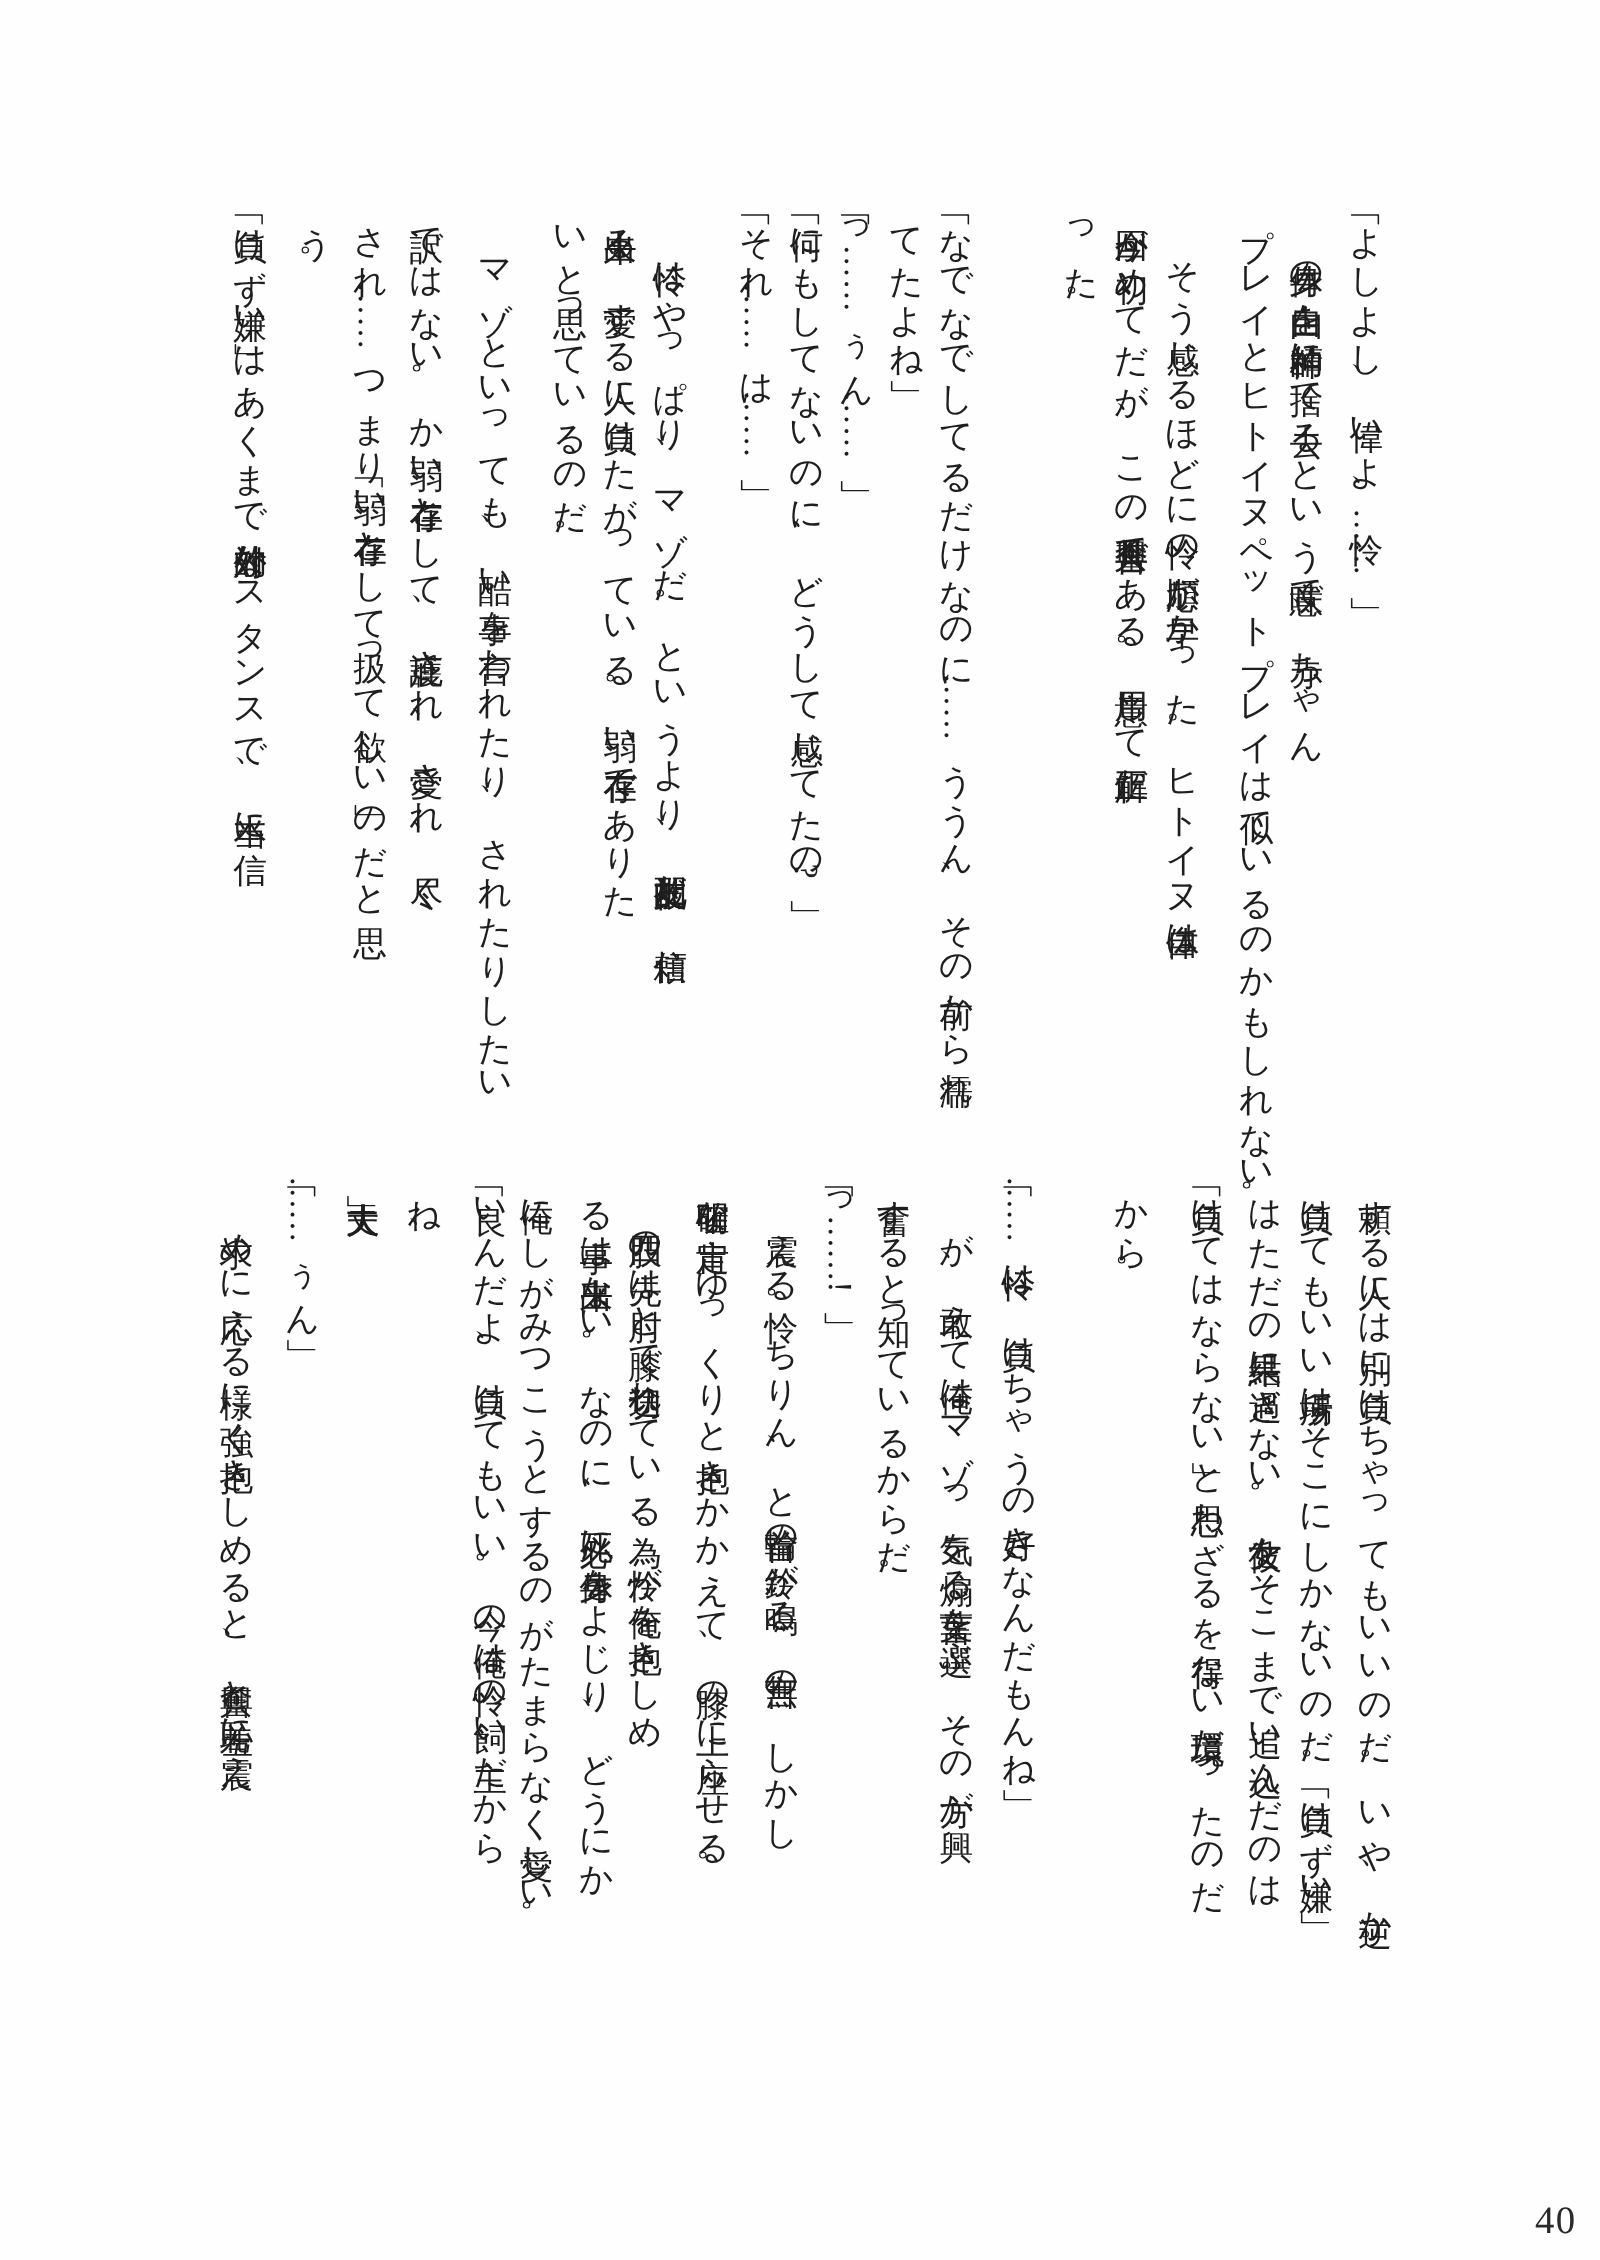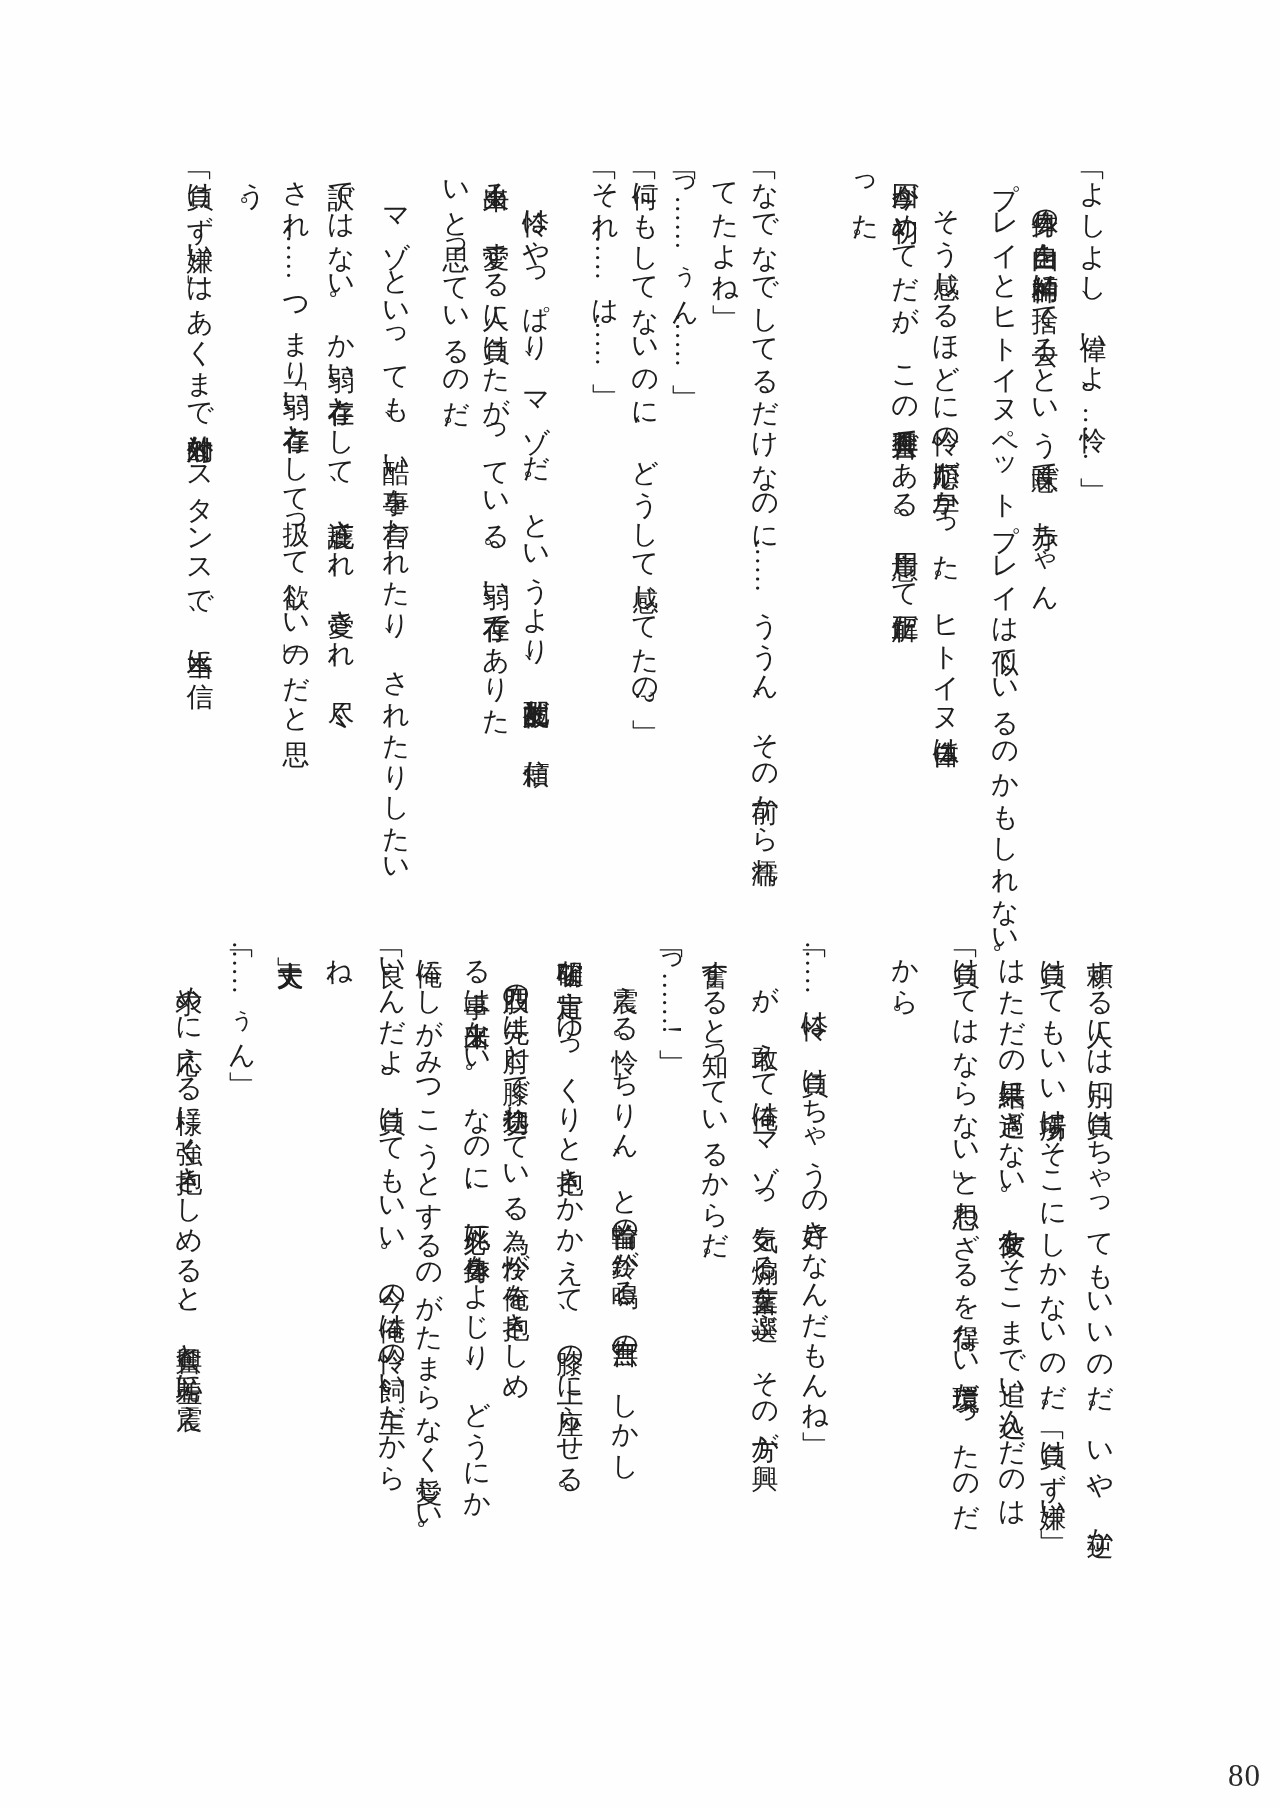--- a/index.html
+++ b/index.html
@@ -80,15 +80,15 @@
     <div class="vcol" style="left:499px;  top:941px;">　四肢の先は肘と膝で途切れている為、怜が俺を抱きしめ</div>
     <div class="vcol" style="left:460px;  top:941px;">る事は出来ない。なのに、必死に身体をよじり、どうにか</div>
     <div class="vcol" style="left:412px;  top:941px;">俺にしがみつこうとするのがたまらなく愛しい。</div>
     <div class="vcol" style="left:375px;  top:941px;">「良いんだよ、負けてもいい。今の俺は怜の飼い主だから</div>
     <div class="vcol" style="left:322px;  top:941px;">ね、</div>
     <div class="vcol" style="left:273px;  top:941px;">大丈夫」</div>
     <div class="vcol" style="left:225px;  top:941px;">「……ぅん」</div>
     <div class="vcol" style="left:172px;  top:941px;">　求めに応える様に強く抱きしめると、興奮と羞恥に震え</div>
   </div>
 
-  <div class="page-number">80</div>
+  <div class="page-number">40</div>
 
 </div>
 
 </body></html>

